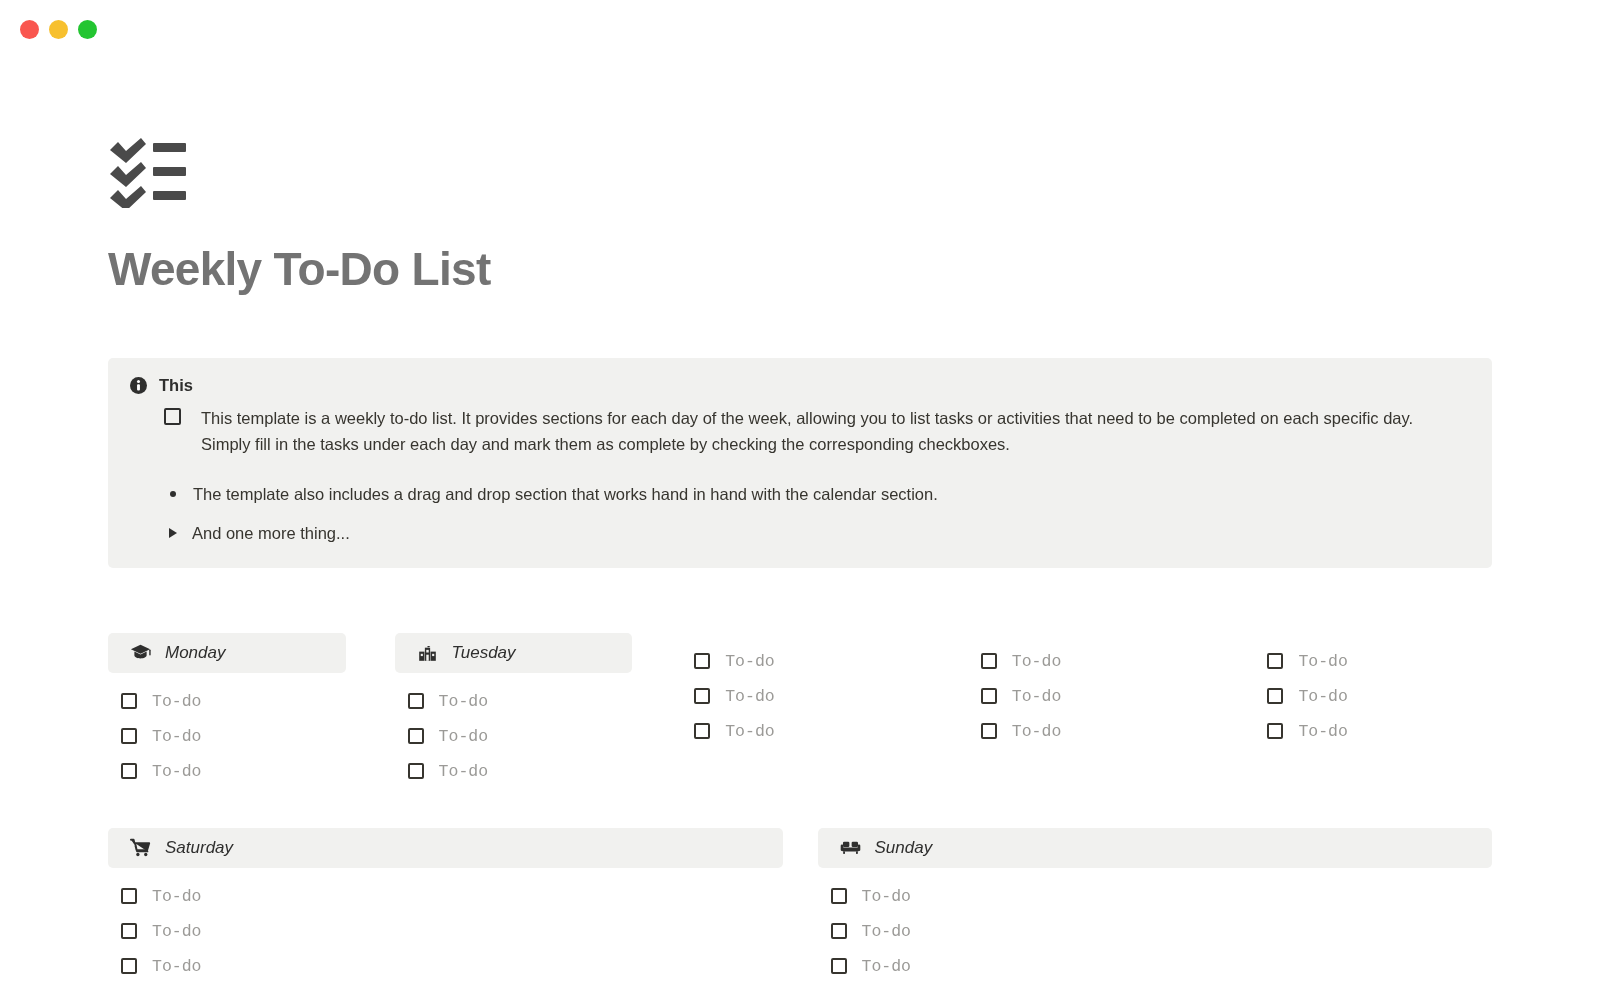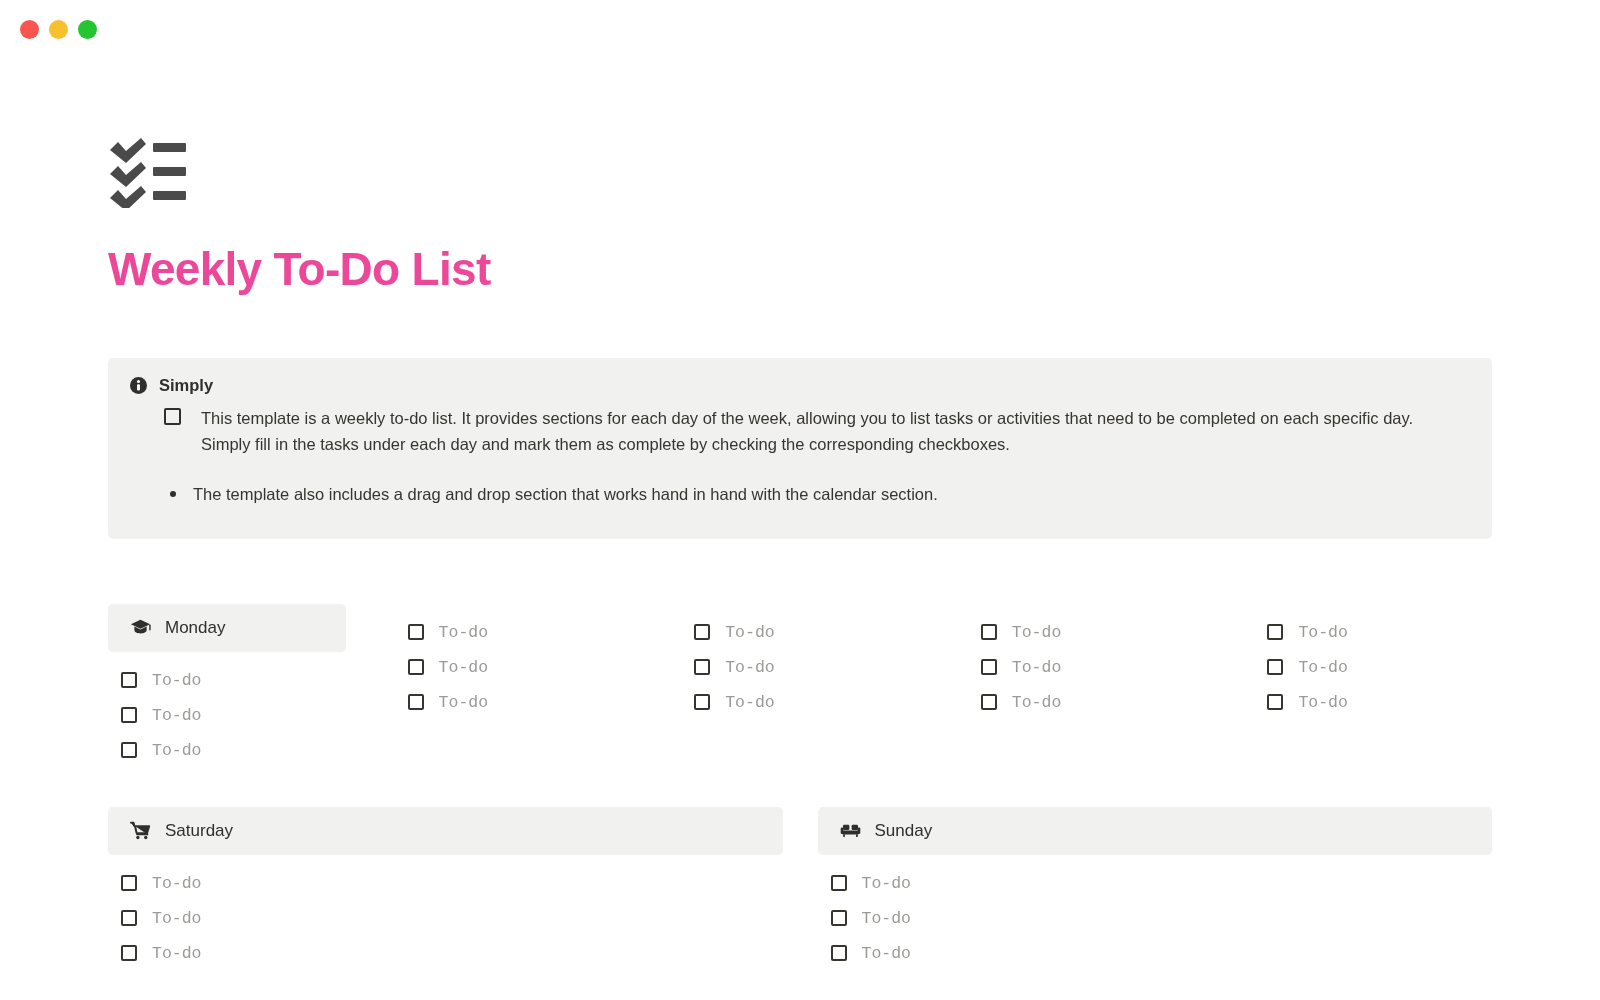--- a/index.html
+++ b/index.html
@@ -33,21 +33,21 @@
   .doc-icon {
     width: 78px;
     height: 70px;
     margin-top: 80px;
     display: block;
   }
 
   .page-title {
     font-size: 46px;
     font-weight: bold;
-    color: #ec4899;
+    color: #737373;
     letter-spacing: -0.7px;
     margin-top: 36px;
     line-height: 1.1;
   }
 
   
   .callout {
     margin-top: 63px;
     background: #f1f1ef;
     border-radius: 5px;
@@ -139,25 +139,26 @@
     display: grid;
     grid-template-columns: repeat(2, 1fr);
     column-gap: 35px;
     margin-top: 39px;
     width: 1384px;
   }
 
   .day-head {
     background: #f1f1ef;
     border-radius: 5px;
-    height: 48px;
+    height: 40px;
     display: flex;
     align-items: center;
     gap: 14px;
     padding: 16px 22px;
+    font-style: italic;
   }
   .day-icon { width: 21px; height: 21px; flex: 0 0 auto; display: block; }
   .day-name {
     font-size: 17px;
     color: #2f2f2e;
   }
 
   .todo-list { margin-top: 11px; }
   .todo-row {
     display: flex;
@@ -204,35 +205,39 @@
 
   <h1 class="page-title">Weekly To-Do List</h1>
 
   <div class="callout">
     <div class="callout-head">
       <svg class="info-icon" viewBox="0 0 20 20">
         <circle cx="10" cy="10" r="10" fill="#2f2f2e"></circle>
         <circle cx="10" cy="5.3" r="1.8" fill="#ffffff"></circle>
         <rect x="8.3" y="8.4" width="3.4" height="7.4" rx="1.2" fill="#ffffff"></rect>
       </svg>
-      <span class="callout-title">Simply</span>
+      <span class="callout-title">This</span>
     </div>
 
     <div class="callout-body">
 
       <div class="cb-row">
         <span class="cb-box"></span>
         <span class="cb-text">This template is a weekly to-do list. It provides sections for each day of the week, allowing you to list tasks or activities that need to be completed on each specific day. Simply fill in the tasks under each day and mark them as complete by checking the corresponding checkboxes.</span>
       </div>
 
       <div class="bullet-row">
         <span class="bullet-dot"></span>
         <span class="bullet-text">The template also includes a drag and drop section that works hand in hand with the calendar section.</span>
       </div>
 
+      <div class="toggle-row">
+        <span class="toggle-tri"></span>
+        <span class="toggle-text">And one more thing...</span>
+      </div>
 
     </div>
   </div>
 
   <div class="weekdays">
 
     <div class="day-col">
       <div class="day-head">
         <svg class="day-icon" viewBox="0 0 24 24">
           <path fill="#2f2f2e" d="M12 3 L23 8.2 L12 13.4 L1 8.2 Z"></path>
@@ -251,20 +256,33 @@
           <span class="todo-text">To-do</span>
         </div>
         <div class="todo-row">
           <span class="todo-box"></span>
           <span class="todo-text">To-do</span>
         </div>
       </div>
     </div>
 
     <div class="day-col">
+      <div class="day-head">
+        <svg class="day-icon" viewBox="0 0 24 24">
+          <path fill="#2f2f2e" d="M12 1.5 v3 h3.2 L13.6 6 h-1.6 Z"></path>
+          <rect fill="#2f2f2e" x="9" y="6.5" width="6" height="15"></rect>
+          <rect fill="#2f2f2e" x="2.5" y="11" width="6" height="10.5"></rect>
+          <rect fill="#2f2f2e" x="15.5" y="11" width="6" height="10.5"></rect>
+          <rect fill="#f1f1ef" x="10.6" y="9" width="2.8" height="3"></rect>
+          <rect fill="#f1f1ef" x="10.6" y="14.5" width="2.8" height="7"></rect>
+          <rect fill="#f1f1ef" x="4.3" y="13.5" width="2.4" height="2.6"></rect>
+          <rect fill="#f1f1ef" x="17.3" y="13.5" width="2.4" height="2.6"></rect>
+        </svg>
+        <span class="day-name">Tuesday</span>
+      </div>
       <div class="todo-list">
         <div class="todo-row">
           <span class="todo-box"></span>
           <span class="todo-text">To-do</span>
         </div>
         <div class="todo-row">
           <span class="todo-box"></span>
           <span class="todo-text">To-do</span>
         </div>
         <div class="todo-row">

